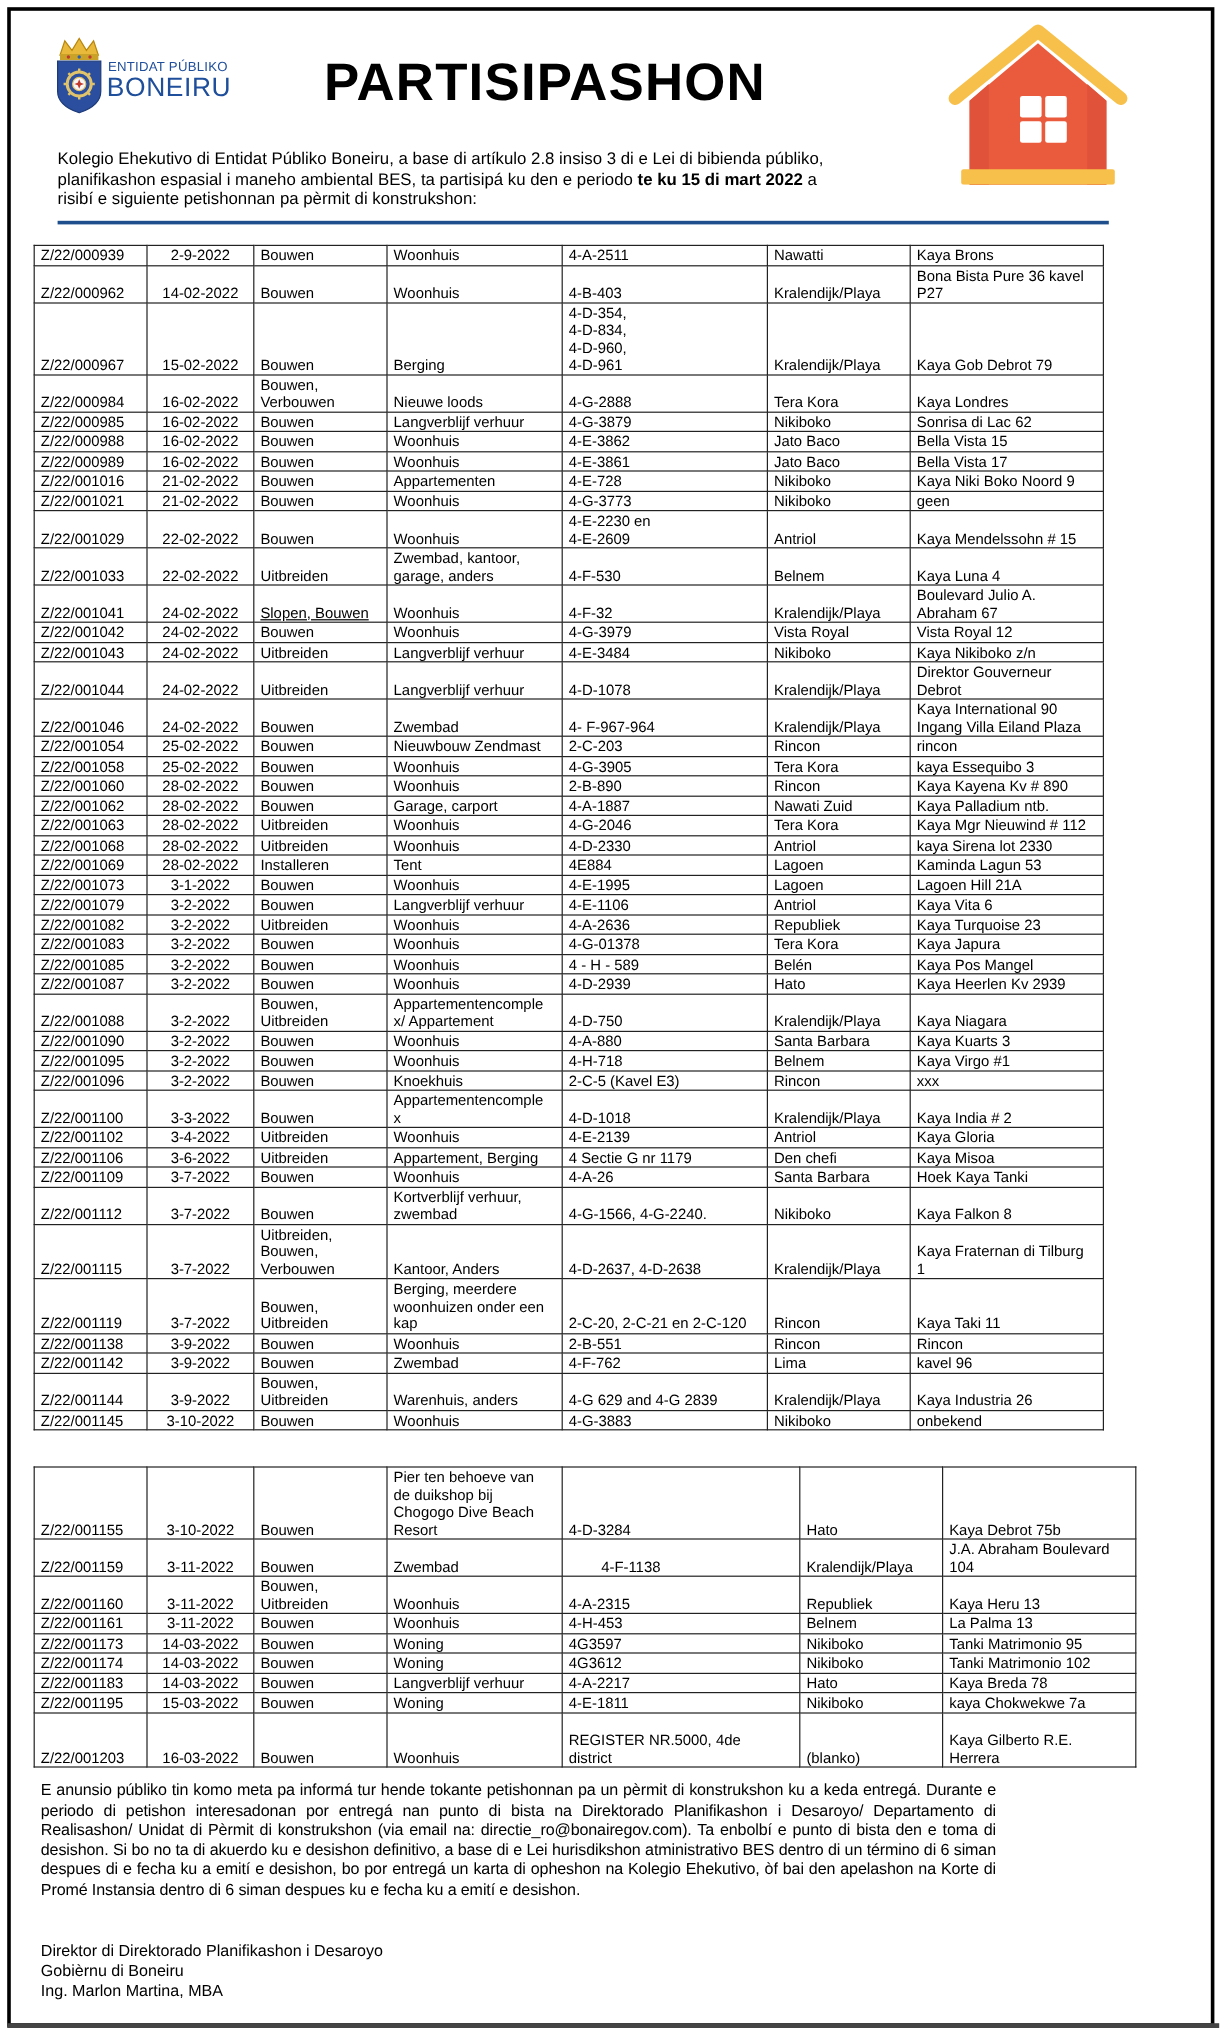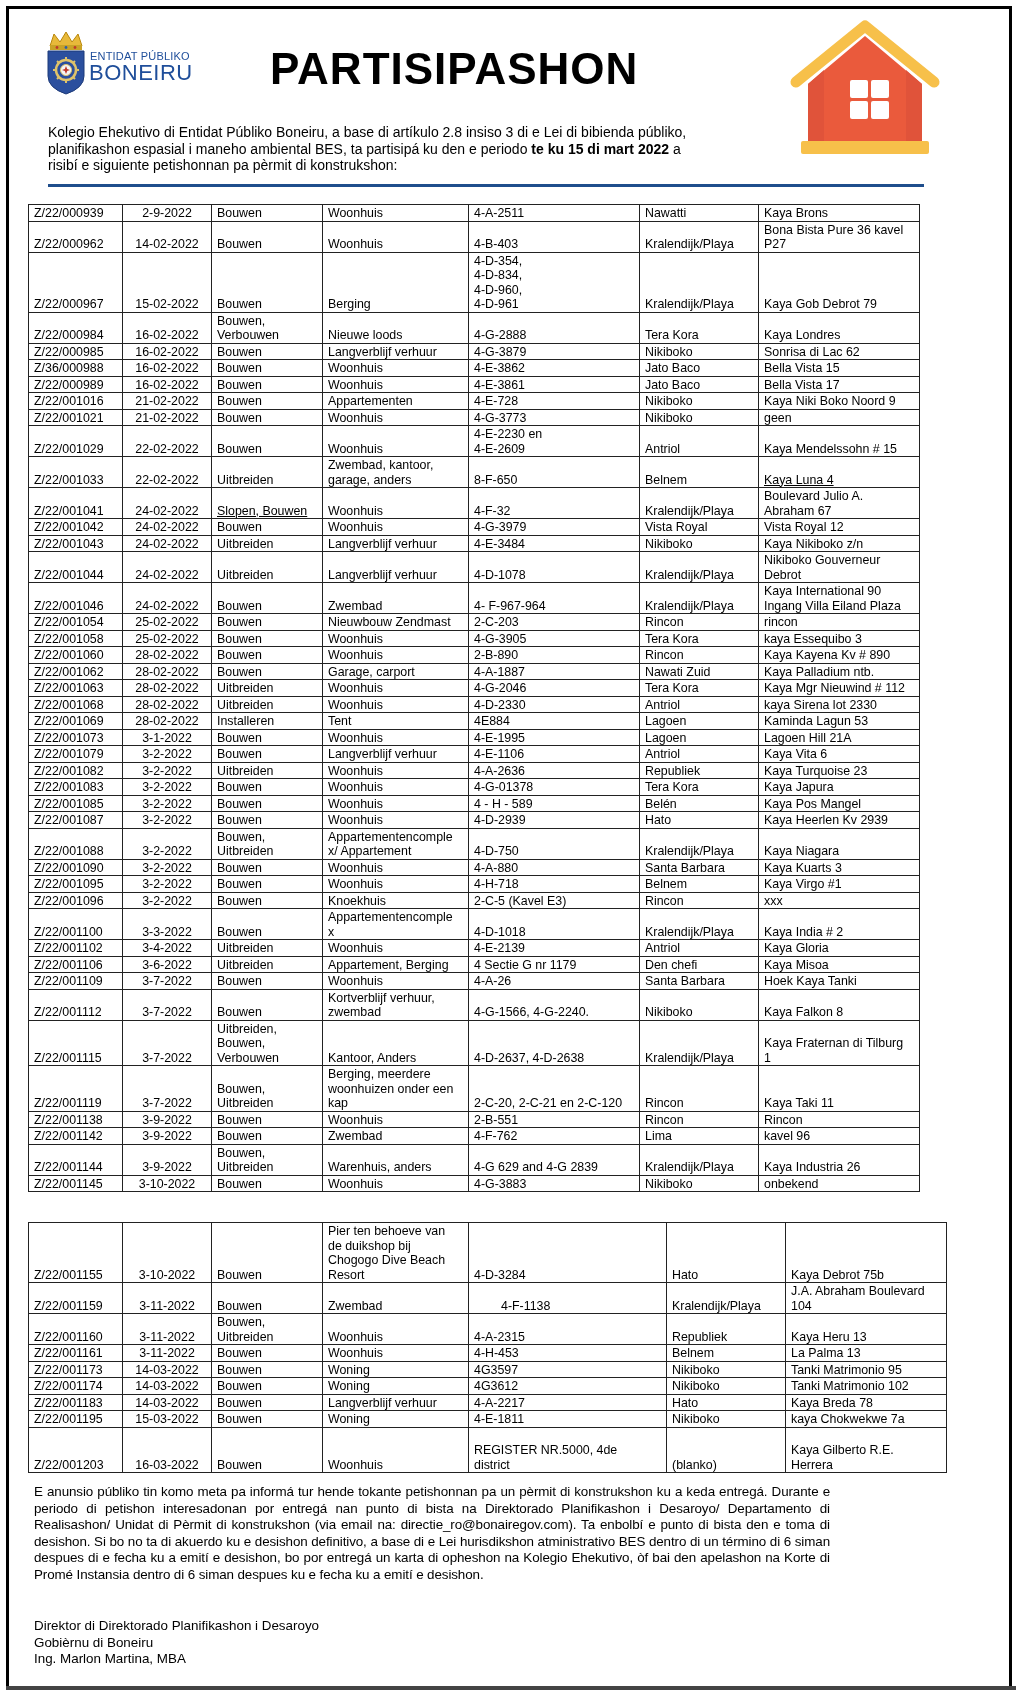--- a/index.html
+++ b/index.html
@@ -128,21 +128,21 @@
       <tr>
         <td class="c1" style="height: 15.5px;">Z/22/000985</td>
         <td class="c2" style="height: 15.5px;">16-02-2022</td>
         <td class="c3" style="height: 15.5px;">Bouwen</td>
         <td class="c4" style="height: 15.5px;">Langverblijf verhuur</td>
         <td class="c5" style="height: 15.5px;">4-G-3879</td>
         <td class="c6" style="height: 15.5px;">Nikiboko</td>
         <td class="c7" style="height: 15.5px;">Sonrisa di Lac 62</td>
       </tr>
       <tr>
-        <td class="c1" style="height: 15.5px;">Z/36/000988</td>
+        <td class="c1" style="height: 15.5px;">Z/22/000988</td>
         <td class="c2" style="height: 15.5px;">16-02-2022</td>
         <td class="c3" style="height: 15.5px;">Bouwen</td>
         <td class="c4" style="height: 15.5px;">Woonhuis</td>
         <td class="c5" style="height: 15.5px;">4-E-3862</td>
         <td class="c6" style="height: 15.5px;">Jato Baco</td>
         <td class="c7" style="height: 15.5px;">Bella Vista 15</td>
       </tr>
       <tr>
         <td class="c1" style="height: 15.5px;">Z/22/000989</td>
         <td class="c2" style="height: 15.5px;">16-02-2022</td>
@@ -179,23 +179,23 @@
 4-E-2609</td>
         <td class="c6" style="height: 30px;">Antriol</td>
         <td class="c7" style="height: 30px;">Kaya Mendelssohn # 15</td>
       </tr>
       <tr>
         <td class="c1" style="height: 30px;">Z/22/001033</td>
         <td class="c2" style="height: 30px;">22-02-2022</td>
         <td class="c3" style="height: 30px;">Uitbreiden</td>
         <td class="c4" style="height: 30px;">Zwembad, kantoor,
 garage, anders</td>
-        <td class="c5" style="height: 30px;">8-F-650</td>
+        <td class="c5" style="height: 30px;">4-F-530</td>
         <td class="c6" style="height: 30px;">Belnem</td>
-        <td class="c7" style="height: 30px; text-decoration: underline;">Kaya Luna 4</td>
+        <td class="c7" style="height: 30px;">Kaya Luna 4</td>
       </tr>
       <tr>
         <td class="c1" style="height: 30px;">Z/22/001041</td>
         <td class="c2" style="height: 30px;">24-02-2022</td>
         <td class="c3" style="height: 30px; text-decoration: underline;">Slopen, Bouwen</td>
         <td class="c4" style="height: 30px;">Woonhuis</td>
         <td class="c5" style="height: 30px;">4-F-32</td>
         <td class="c6" style="height: 30px;">Kralendijk/Playa</td>
         <td class="c7" style="height: 30px;">Boulevard Julio A.
 Abraham 67</td>
@@ -218,21 +218,21 @@
         <td class="c6" style="height: 15.5px;">Nikiboko</td>
         <td class="c7" style="height: 15.5px;">Kaya Nikiboko z/n</td>
       </tr>
       <tr>
         <td class="c1" style="height: 30px;">Z/22/001044</td>
         <td class="c2" style="height: 30px;">24-02-2022</td>
         <td class="c3" style="height: 30px;">Uitbreiden</td>
         <td class="c4" style="height: 30px;">Langverblijf verhuur</td>
         <td class="c5" style="height: 30px;">4-D-1078</td>
         <td class="c6" style="height: 30px;">Kralendijk/Playa</td>
-        <td class="c7" style="height: 30px;">Nikiboko Gouverneur
+        <td class="c7" style="height: 30px;">Direktor Gouverneur
 Debrot</td>
       </tr>
       <tr>
         <td class="c1" style="height: 30px;">Z/22/001046</td>
         <td class="c2" style="height: 30px;">24-02-2022</td>
         <td class="c3" style="height: 30px;">Bouwen</td>
         <td class="c4" style="height: 30px;">Zwembad</td>
         <td class="c5" style="height: 30px;">4- F-967-964</td>
         <td class="c6" style="height: 30px;">Kralendijk/Playa</td>
         <td class="c7" style="height: 30px;">Kaya International 90

